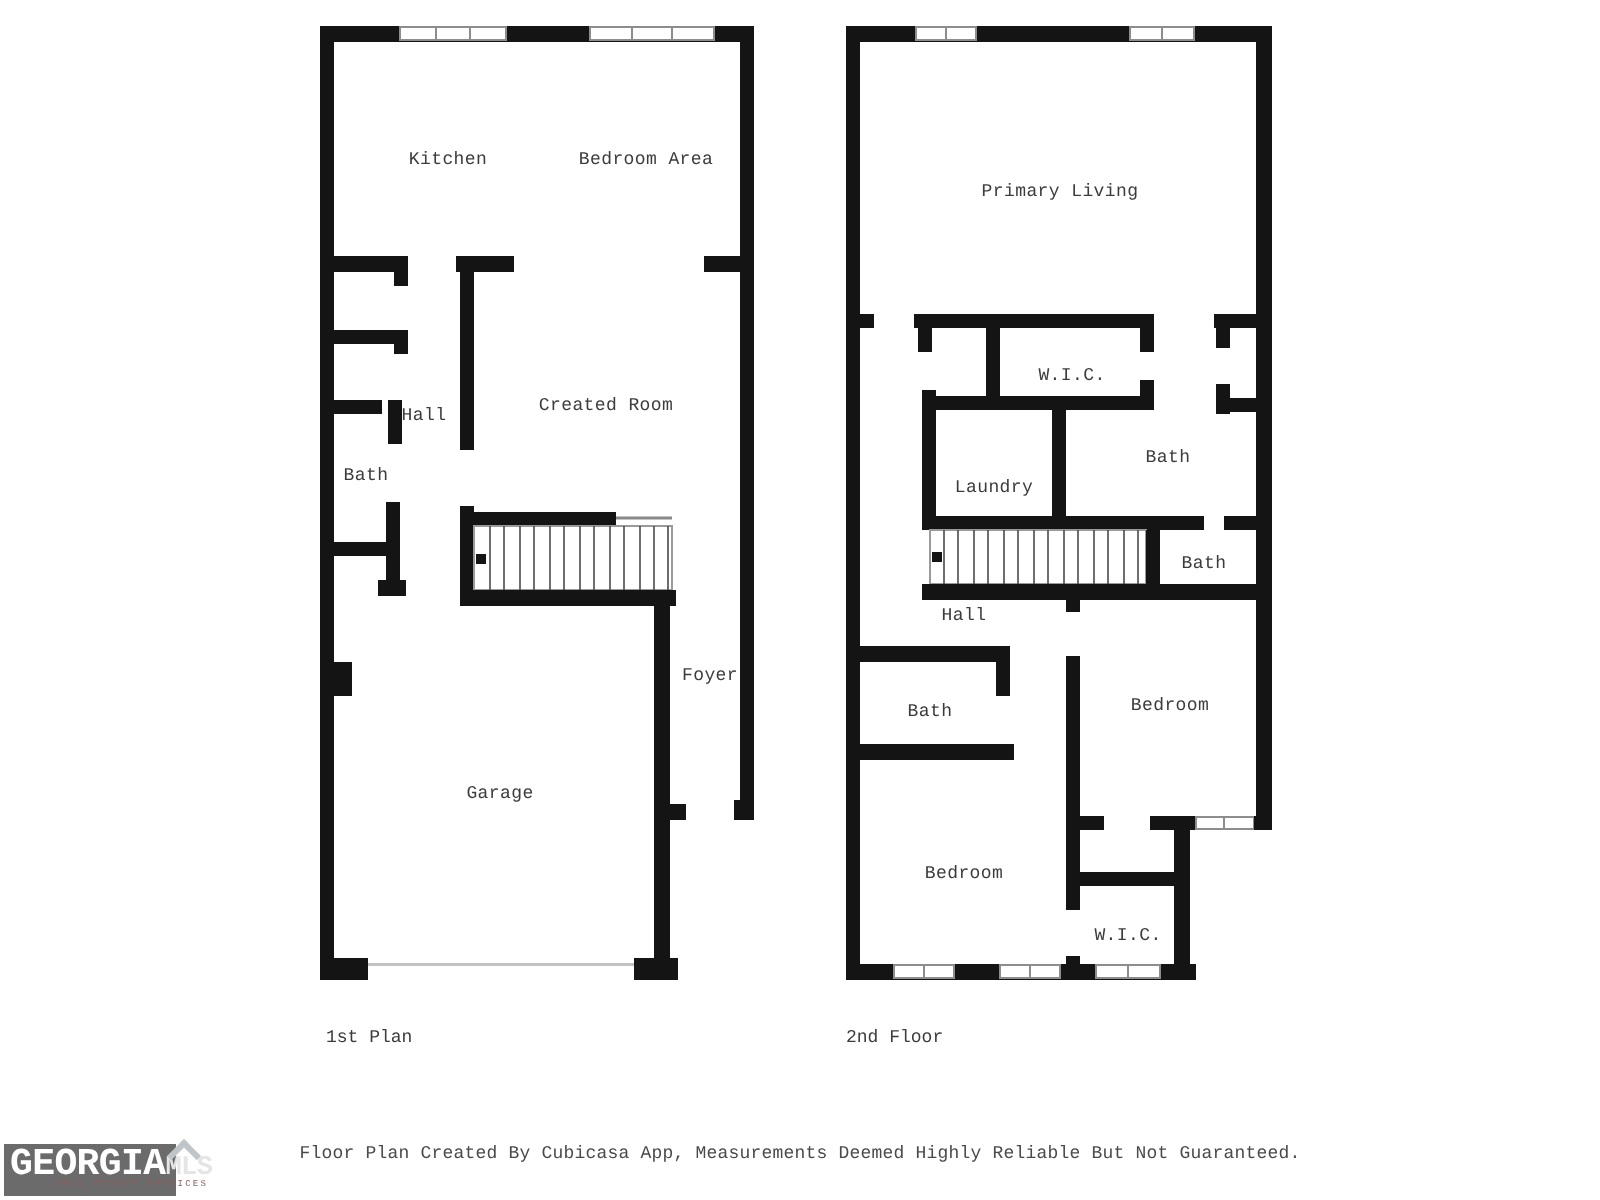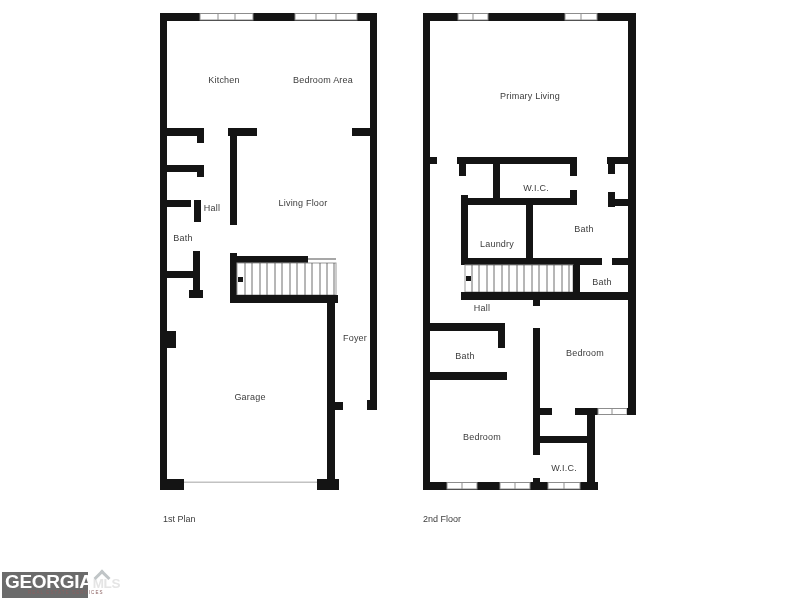--- a/index.html
+++ b/index.html
@@ -1,17 +1,17 @@
 <!DOCTYPE html>
 <html><head>
 <meta charset="utf-8">
 <style>
   html,body{margin:0;padding:0;background:#fff;}
   .canvas{position:relative;width:800px;height:600px;background:#ffffff;overflow:hidden;
-          font-family:Liberation Sans, sans-serif;}
+          font-family:Liberation Mono, monospace;}
   .plan-svg{position:absolute;left:0;top:0;}
   .wall{fill:#141414;}
   .win{fill:#ffffff;stroke:#8d8d8d;stroke-width:1;}
   .tick{stroke:#8d8d8d;stroke-width:1;}
   .tread{stroke:#4a4a4a;stroke-width:0.8;fill:none;}
   .stair-outline{fill:none;stroke:#9a9a9a;stroke-width:1;}
   .thin{stroke:#8a8a8a;stroke-width:1.5;fill:none;}
   .garage-door{fill:#c2c2c2;}
   .room-label{position:absolute;transform:translate(-50%,-50%);font-size:9px;color:#3c3c3c;
               white-space:nowrap;letter-spacing:.2px;}
@@ -142,39 +142,40 @@
       <rect class="wall" x="428" y="372" width="79" height="8"></rect>
 
       <rect class="wall" x="533" y="436" width="62" height="7"></rect>
       <rect class="wall" x="533" y="410" width="7" height="45"></rect>
       <rect class="wall" x="533" y="478" width="7" height="12"></rect>
     </g>
   </svg>
 
   <div class="room-label" style="left:224px;top:80px">Kitchen</div>
   <div class="room-label" style="left:323px;top:80px">Bedroom Area</div>
-  <div class="room-label" style="left:303px;top:203px">Living Floor</div>
+  <div class="room-label" style="left:303px;top:203px">Created Room</div>
   <div class="room-label" style="left:212px;top:208px">Hall</div>
   <div class="room-label" style="left:183px;top:238px">Bath</div>
   <div class="room-label" style="left:355px;top:338px">Foyer</div>
   <div class="room-label" style="left:250px;top:397px">Garage</div>
   <div class="floor-title" style="left:163px;top:519px">1st Plan</div>
 
   <div class="room-label" style="left:530px;top:96px">Primary Living</div>
   <div class="room-label" style="left:536px;top:188px">W.I.C.</div>
   <div class="room-label" style="left:497px;top:244px">Laundry</div>
   <div class="room-label" style="left:584px;top:229px">Bath</div>
   <div class="room-label" style="left:602px;top:282px">Bath</div>
   <div class="room-label" style="left:482px;top:308px">Hall</div>
   <div class="room-label" style="left:465px;top:356px">Bath</div>
   <div class="room-label" style="left:585px;top:353px">Bedroom</div>
   <div class="room-label" style="left:482px;top:437px">Bedroom</div>
   <div class="room-label" style="left:564px;top:468px">W.I.C.</div>
   <div class="floor-title" style="left:423px;top:519px">2nd Floor</div>
 
+  <div class="footer-note">Floor Plan Created By Cubicasa App, Measurements Deemed Highly Reliable But Not Guaranteed.</div>
 
   <div class="logo">
     <div class="logo-row">
       <span class="logo-brand">GEORGIA</span><span class="logo-suffix-wrap"><span class="logo-roof"></span><span class="logo-suffix">MLS</span></span>
     </div>
     <div class="logo-tagline">REAL ESTATE SERVICES</div>
   </div>
 
 </div>
 

